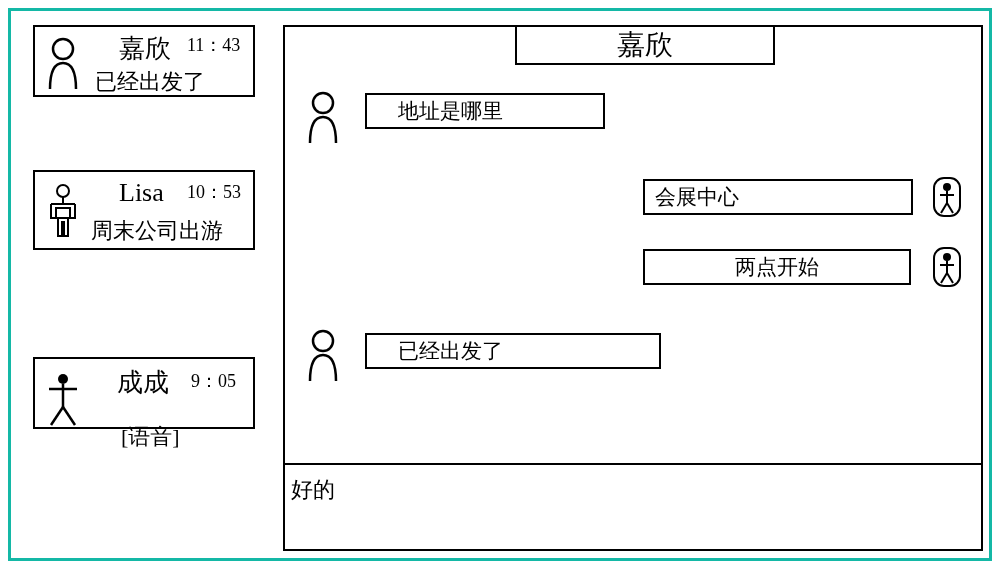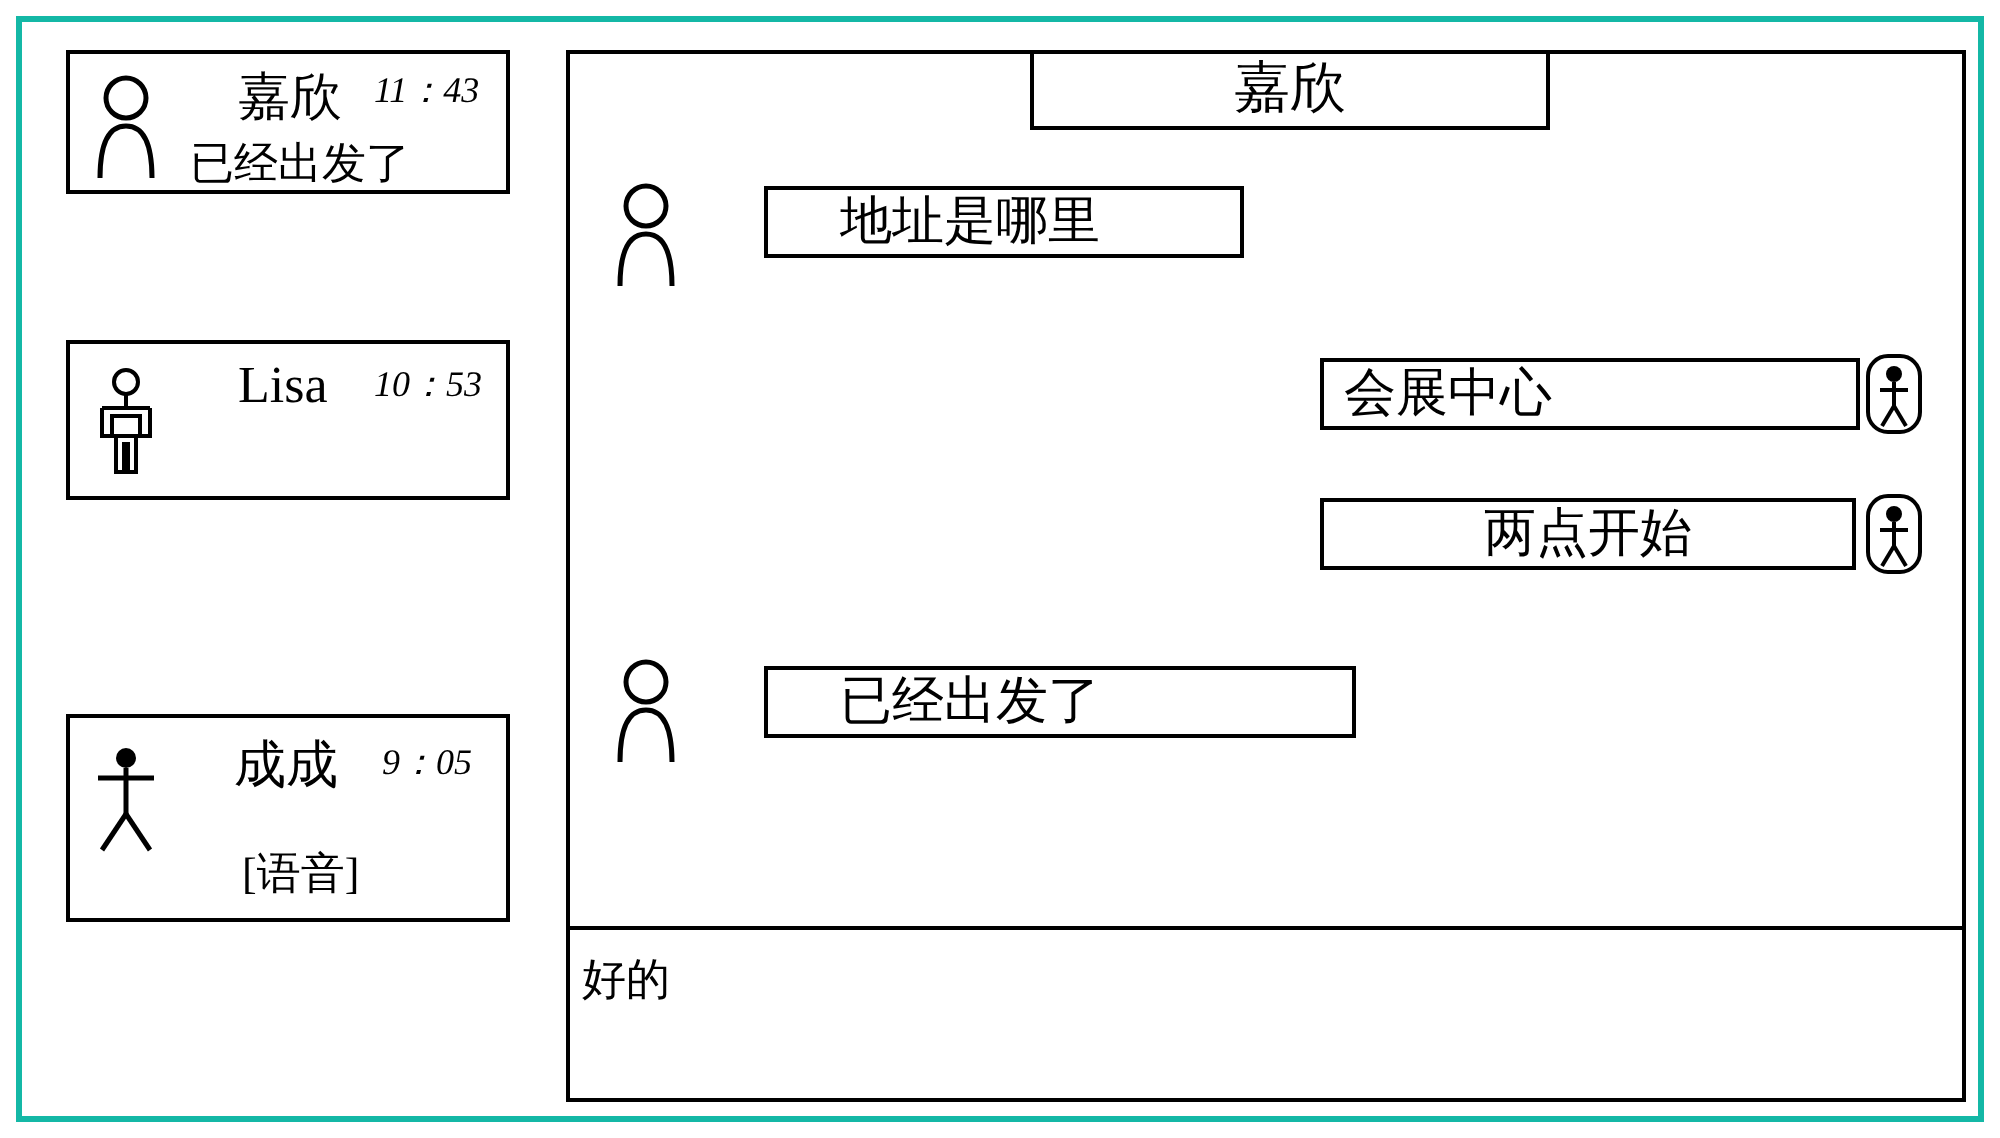--- a/index.html
+++ b/index.html
@@ -29,21 +29,20 @@
     width: 40px;
     height: 56px;
   }
   .conv-name {
     position: absolute;
     font-size: 26px;
   }
   .conv-time {
     position: absolute;
     font-size: 18px;
-    font-style: italic;
   }
   .conv-preview {
     position: absolute;
     font-size: 22px;
   }
 
   
   .chat-panel {
     position: absolute;
     left: 272px; top: 14px;
@@ -62,24 +61,23 @@
   }
   .msg-avatar {
     position: absolute;
     width: 40px; height: 56px;
   }
   .msg-bubble {
     position: absolute;
     border: 2px solid #000;
     height: 36px;
     line-height: 32px;
-    font-size: 26px;
+    font-size: 21px;
     padding: 0 10px;
     background: #fff;
-    margin-left: 17px;
   }
   .msg-bubble.indent { text-indent: 1em; }
   .me-avatar {
     position: absolute;
     width: 28px; height: 40px;
   }
   .divider {
     position: absolute;
     left: 0; right: 0;
     border-top: 2px solid #000;
@@ -110,23 +108,24 @@
 
   <div class="conv-item" style="left:22px; top:159px; width:222px; height:80px;padding-left:44px;">
     <div class="conv-avatar" style="top:10px;">
       <svg viewBox="0 0 40 56">
         <circle cx="20" cy="9" r="6" fill="none" stroke="#000" stroke-width="2"></circle>
         <path d="M20 15 L20 22 M8 22 L32 22 M8 22 L8 36 L13 36 L13 26 L27 26 L27 36 L32 36 L32 22 M15 36 L15 54 L19 54 L19 40 L21 40 L21 54 L25 54 L25 36 Z" fill="none" stroke="#000" stroke-width="2"></path>
       </svg>
     </div>
     <div class="conv-name" style="left:84px; top:6px; font-family: serif;">Lisa</div>
     <div class="conv-time" style="left:152px; top:8px;">10：53</div>
+    <div class="conv-preview" style="left:56px; top:44px;">周末公司出游</div>
   </div>
 
-  <div class="conv-item" style="left:22px; top:346px; width:222px; height:104px;">
+  <div class="conv-item" style="left:22px; top:346px; width:222px; height:72px;">
     <div class="conv-avatar" style="top:12px;">
       <svg viewBox="0 0 40 56">
         <circle cx="20" cy="8" r="5" fill="#000"></circle>
         <line x1="20" y1="13" x2="20" y2="36" stroke="#000" stroke-width="2.5"></line>
         <line x1="6" y1="18" x2="34" y2="18" stroke="#000" stroke-width="2.5"></line>
         <line x1="20" y1="36" x2="8" y2="54" stroke="#000" stroke-width="2.5"></line>
         <line x1="20" y1="36" x2="32" y2="54" stroke="#000" stroke-width="2.5"></line>
       </svg>
     </div>
     <div class="conv-name" style="left:82px; top:6px;">成成</div>

